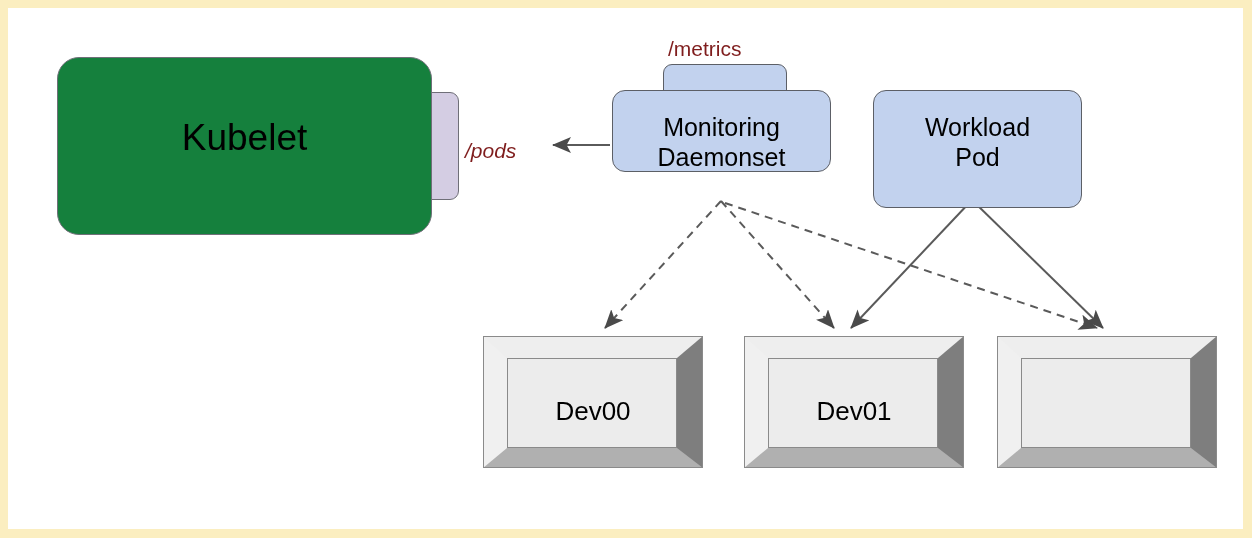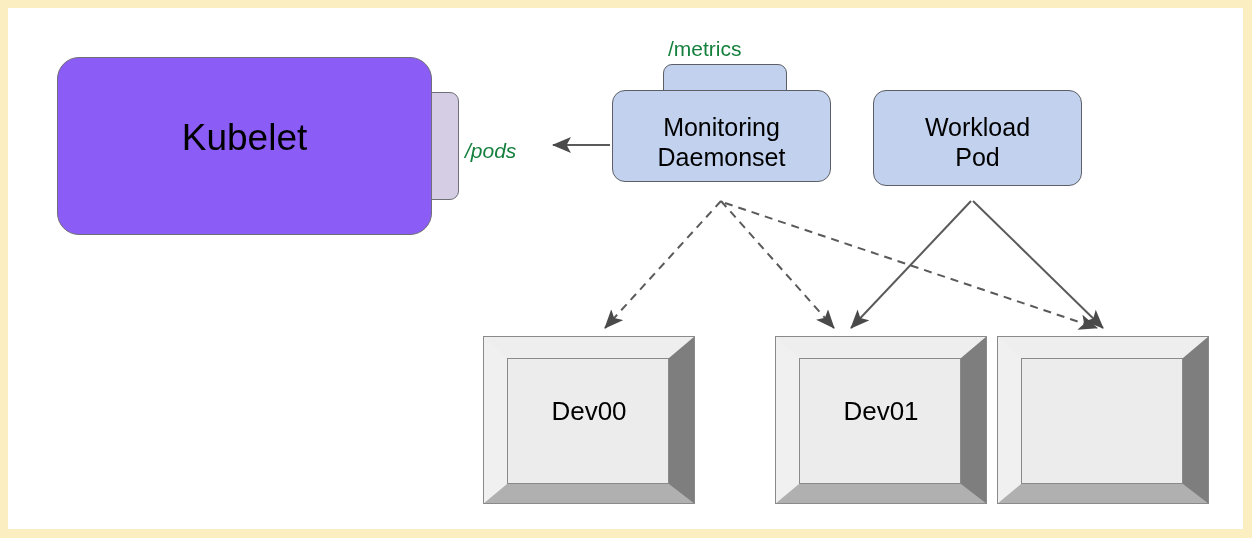--- a/index.html
+++ b/index.html
@@ -62,34 +62,34 @@
     border: 1.6px solid #6f6f78;
     border-radius: 9px;
     box-sizing: border-box;
   }
   .kubelet-body {
     position: absolute;
     left: 49px;
     top: 49px;
     width: 375px;
     height: 178px;
-    background: #8b5cf6;
+    background: #15803d;
     border: 1.6px solid #6f6f78;
     border-radius: 22px;
     box-sizing: border-box;
   }
   .kubelet-body .node-label {
     top: 58px;
     font-size: 37px;
   }
 
   
   .edge-label {
     position: absolute;
-    color: #15803d;
+    color: #7f1d1d;
     font-size: 21px;
     white-space: nowrap;
   }
   #label-pods { left: 457px; top: 131px; font-style: italic; }
   #label-metrics { left: 660px; top: 29px; }
 
   
   .pod-tab {
     position: absolute;
     background: #c2d2ee;
@@ -99,32 +99,33 @@
   }
   .pod-body {
     position: absolute;
     background: #c2d2ee;
     border: 1.6px solid #5c5f66;
     border-radius: 13px;
     box-sizing: border-box;
   }
 
   #mon-tab  { left: 655px; top: 56px;  width: 124px; height: 38px; }
-  #mon-body { left: 604px; top: 82px;  width: 219px; height: 92px; }
+  #mon-body { left: 604px; top: 82px;  width: 219px; height: 82px; }
   #mon-body .node-label { top: 22px; font-size: 25px; }
 
-  #wl-body  { left: 865px; top: 82px;  width: 209px; height: 96px; }
+  #wl-body  { left: 865px; top: 82px;  width: 209px; height: 118px; }
   #wl-body .node-label { top: 22px; font-size: 25px; }
 
   
   .dev {
     position: absolute;
     top: 328px;
     width: 212px;
-    height: 168px;
+    height: 132px;
+    padding-left: 8px;
   }
   .dev-frame {
     position: absolute;
     inset: 0;
     border-style: solid;
     border-width: 22px 26px 20px 24px;
     border-color: #eeeeee #7e7e7e #b0b0b0 #f0f0f0;
     background: #ececec;
     box-sizing: border-box;
     outline: 1.3px solid #8a8a8a;
@@ -136,21 +137,21 @@
     left: 24px; top: 22px; right: 26px; bottom: 20px;
     border: 1.3px solid #8a8a8a;
     box-sizing: border-box;
     pointer-events: none;
   }
   .dev .node-label {
     top: 60px;
     font-size: 26px;
   }
   #dev-0 { left: 475px; }
-  #dev-1 { left: 767px; }
+  #dev-1 { left: 736px; }
   #dev-2 { left: 989px; }
 </style>
 </head>
 <body>
 
 <div id="page">
   <div id="canvas">
 
     <svg id="wires" viewBox="0 0 1235 521">
       <defs>

